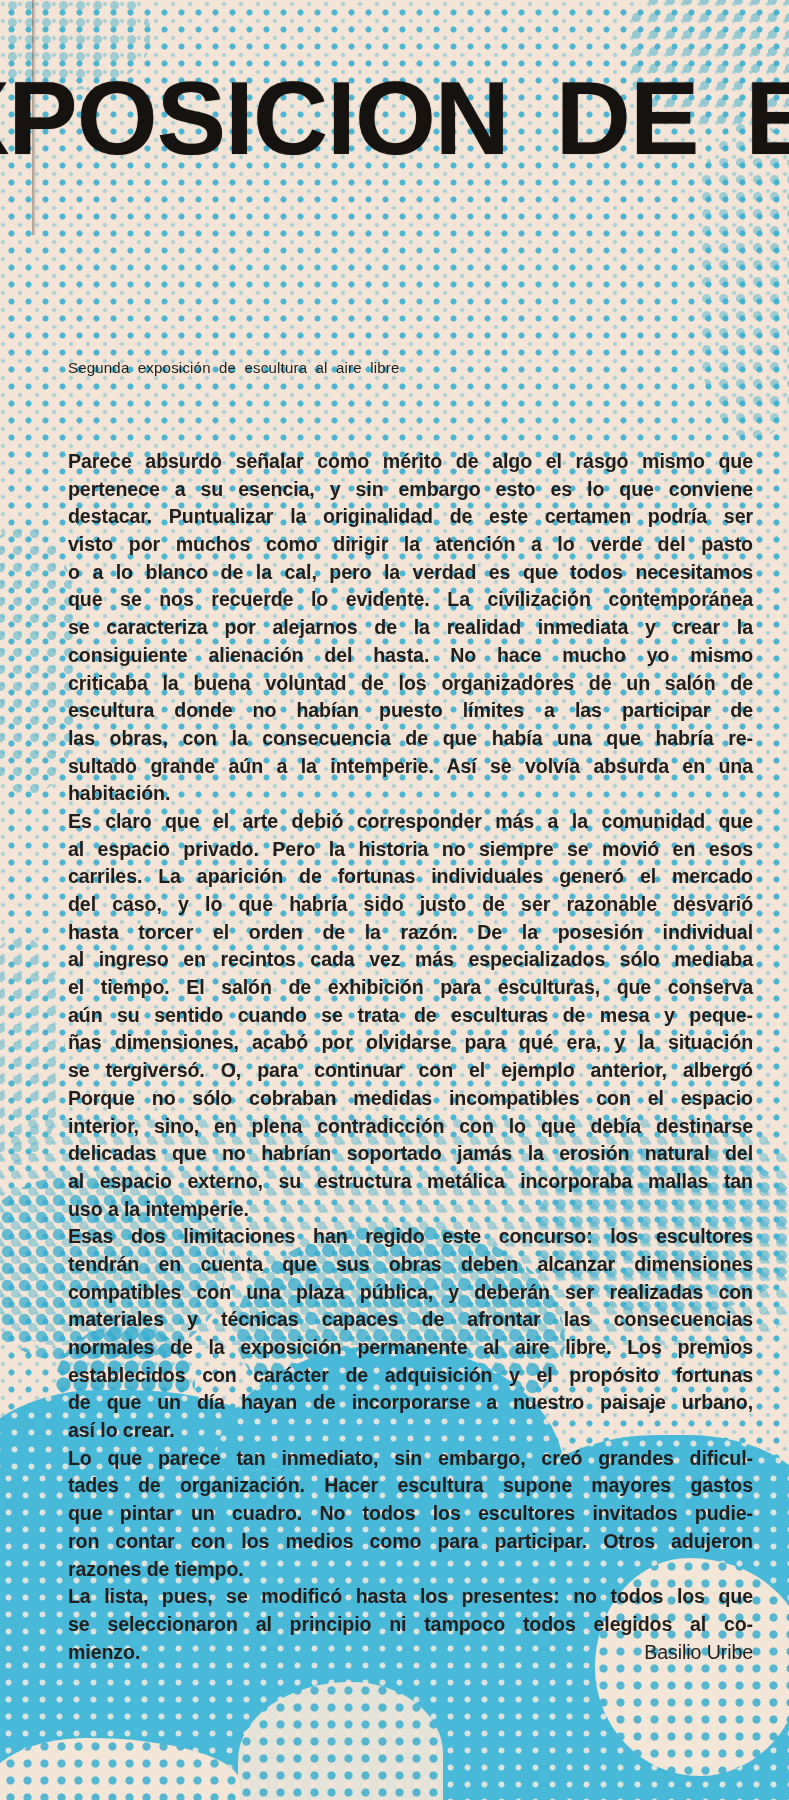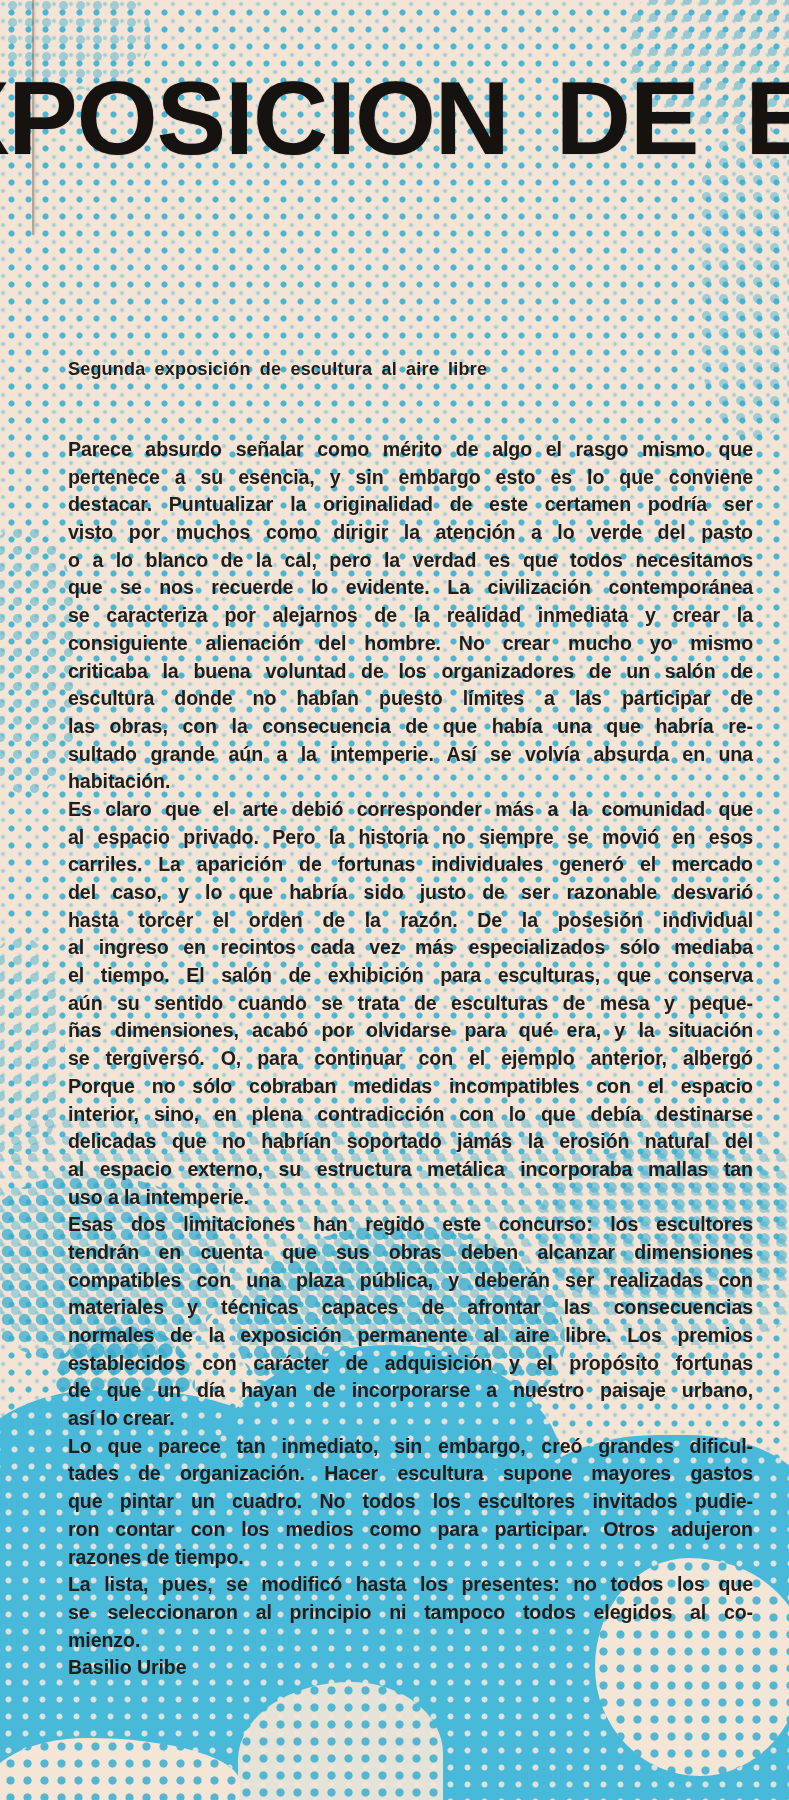--- a/index.html
+++ b/index.html
@@ -48,28 +48,28 @@
   .crease{position:absolute;z-index:4;left:32px;top:0;width:2px;height:235px;
         background:rgba(84,62,50,.38);box-shadow:1px 0 2px rgba(84,62,50,.25);}
   
   .headline-clip{position:absolute;z-index:10;left:0;top:0;width:789px;height:230px;overflow:hidden;}
   .headline-text{position:absolute;left:-60px;top:66px;white-space:nowrap;
         font-size:104px;font-weight:bold;line-height:104px;color:#16120f;
         letter-spacing:-1px;word-spacing:19px;
         text-shadow:0 0 1px rgba(20,15,10,.6);}
   
   .subtitle{position:absolute;z-index:10;left:68px;top:359px;width:685px;
-        font-size:18px;font-weight:bold;color:#221d1a;letter-spacing:.2px;word-spacing:4px;}
-  
-  .body-text{position:absolute;z-index:10;left:68px;top:436px;width:685px;
+        font-size:15px;font-weight:normal;color:#221d1a;letter-spacing:.2px;word-spacing:4px;}
+  
+  .body-text{position:absolute;z-index:10;left:68px;top:448px;width:685px;
         font-size:19.6px;font-weight:bold;line-height:27.7px;color:#221d1a;letter-spacing:-.1px;}
   .line{height:27.7px;text-align:justify;text-align-last:justify;}
   .line.line-left{text-align-last:left;}
-  .line.line-split{display:flex;justify-content:space-between;text-align-last:left;flex-direction:column;}
-  .line-right{font-weight:bold;}
+  .line.line-split{display:flex;justify-content:space-between;text-align-last:left;}
+  .line-right{font-weight:normal;}
 </style>
 </head>
 <body>
 
 <div class="page">
 
   <div class="dense d1"></div>
   <div class="dense d2"></div>
   <div class="dense d3"></div>
   <div class="dense d4"></div>
@@ -120,21 +120,21 @@
       </div>
       <div class="line">
         <span class="line-main">que se nos recuerde lo evidente. La civilización contemporánea</span>
         
       </div>
       <div class="line">
         <span class="line-main">se caracteriza por alejarnos de la realidad inmediata y crear la</span>
         
       </div>
       <div class="line">
-        <span class="line-main">consiguiente alienación del hombre. No crear mucho yo mismo</span>
+        <span class="line-main">consiguiente alienación del hasta. No hace mucho yo mismo</span>
         
       </div>
       <div class="line">
         <span class="line-main">criticaba la buena voluntad de los organizadores de un salón de</span>
         
       </div>
       <div class="line">
         <span class="line-main">escultura donde no habían puesto límites a las participar de</span>
         
       </div>

